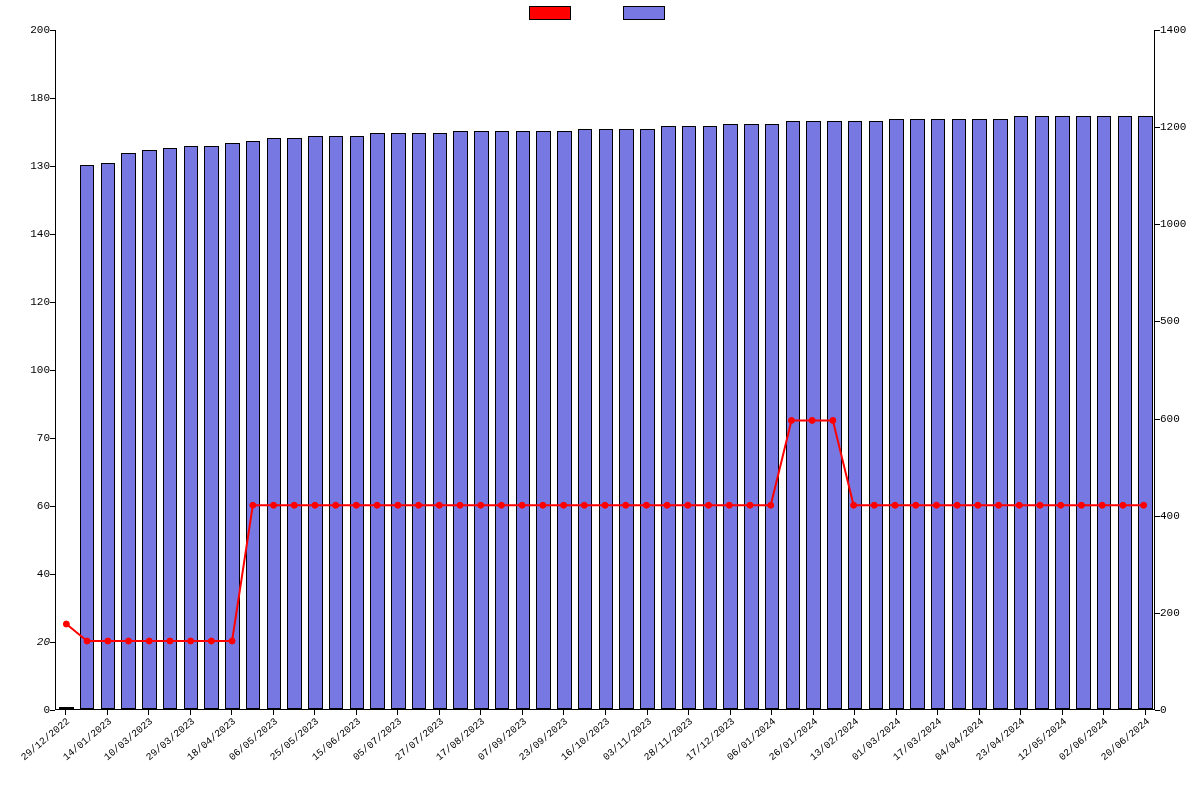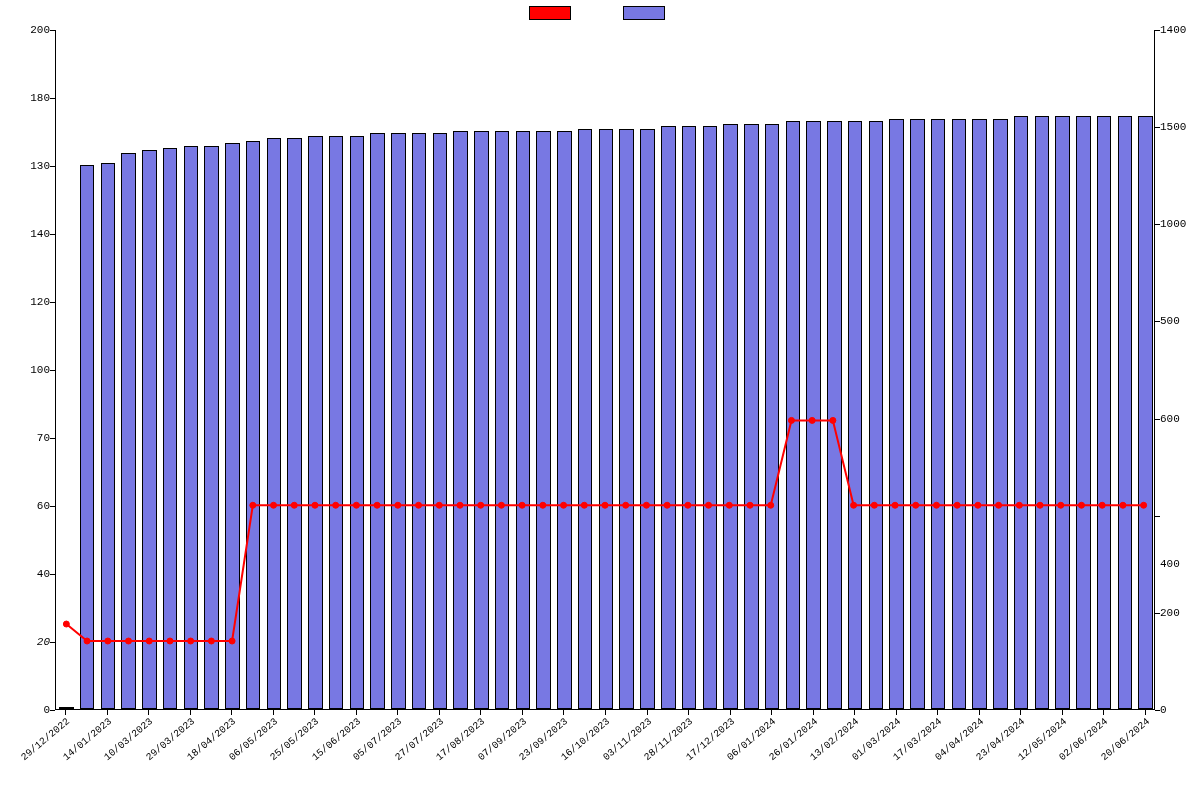--- a/index.html
+++ b/index.html
@@ -236,25 +236,25 @@
       <div class="tick-label" style="top: 370px;">100</div>
       <div class="tick-label" style="top: 302px;">120</div>
       <div class="tick-label" style="top: 234px;">140</div>
       <div class="tick-label" style="top: 166px;">130</div>
       <div class="tick-label" style="top: 98px;">180</div>
       <div class="tick-label" style="top: 30px;">200</div>
     </div>
   <div class="axis-right" id="axis-right">
       <div class="tick-label" style="top: 710px;">0</div>
       <div class="tick-label" style="top: 612.857px;">200</div>
-      <div class="tick-label" style="top: 515.714px; margin-top: 48px;">400</div>
+      <div class="tick-label" style="top: 515.714px;">400</div>
       <div class="tick-label" style="top: 418.571px;">600</div>
       <div class="tick-label" style="top: 321.429px;">500</div>
       <div class="tick-label" style="top: 224.286px;">1000</div>
-      <div class="tick-label" style="top: 127.143px;">1500</div>
+      <div class="tick-label" style="top: 127.143px;">1200</div>
       <div class="tick-label" style="top: 30px;">1400</div>
     </div>
   <div class="xlabels" id="xlabels">
       <div class="xlabel" style="left: 10.3774px; top: 4px; transform: translateX(-100%) rotate(-40deg); transform-origin: right top;">29/12/2022</div>
       <div class="xlabel" style="left: 51.8868px; top: 4px; transform: translateX(-100%) rotate(-40deg); transform-origin: right top;">14/01/2023</div>
       <div class="xlabel" style="left: 93.3962px; top: 4px; transform: translateX(-100%) rotate(-40deg); transform-origin: right top;">10/03/2023</div>
       <div class="xlabel" style="left: 134.906px; top: 4px; transform: translateX(-100%) rotate(-40deg); transform-origin: right top;">29/03/2023</div>
       <div class="xlabel" style="left: 176.415px; top: 4px; transform: translateX(-100%) rotate(-40deg); transform-origin: right top;">18/04/2023</div>
       <div class="xlabel" style="left: 217.925px; top: 4px; transform: translateX(-100%) rotate(-40deg); transform-origin: right top;">06/05/2023</div>
       <div class="xlabel" style="left: 259.434px; top: 4px; transform: translateX(-100%) rotate(-40deg); transform-origin: right top;">25/05/2023</div>

